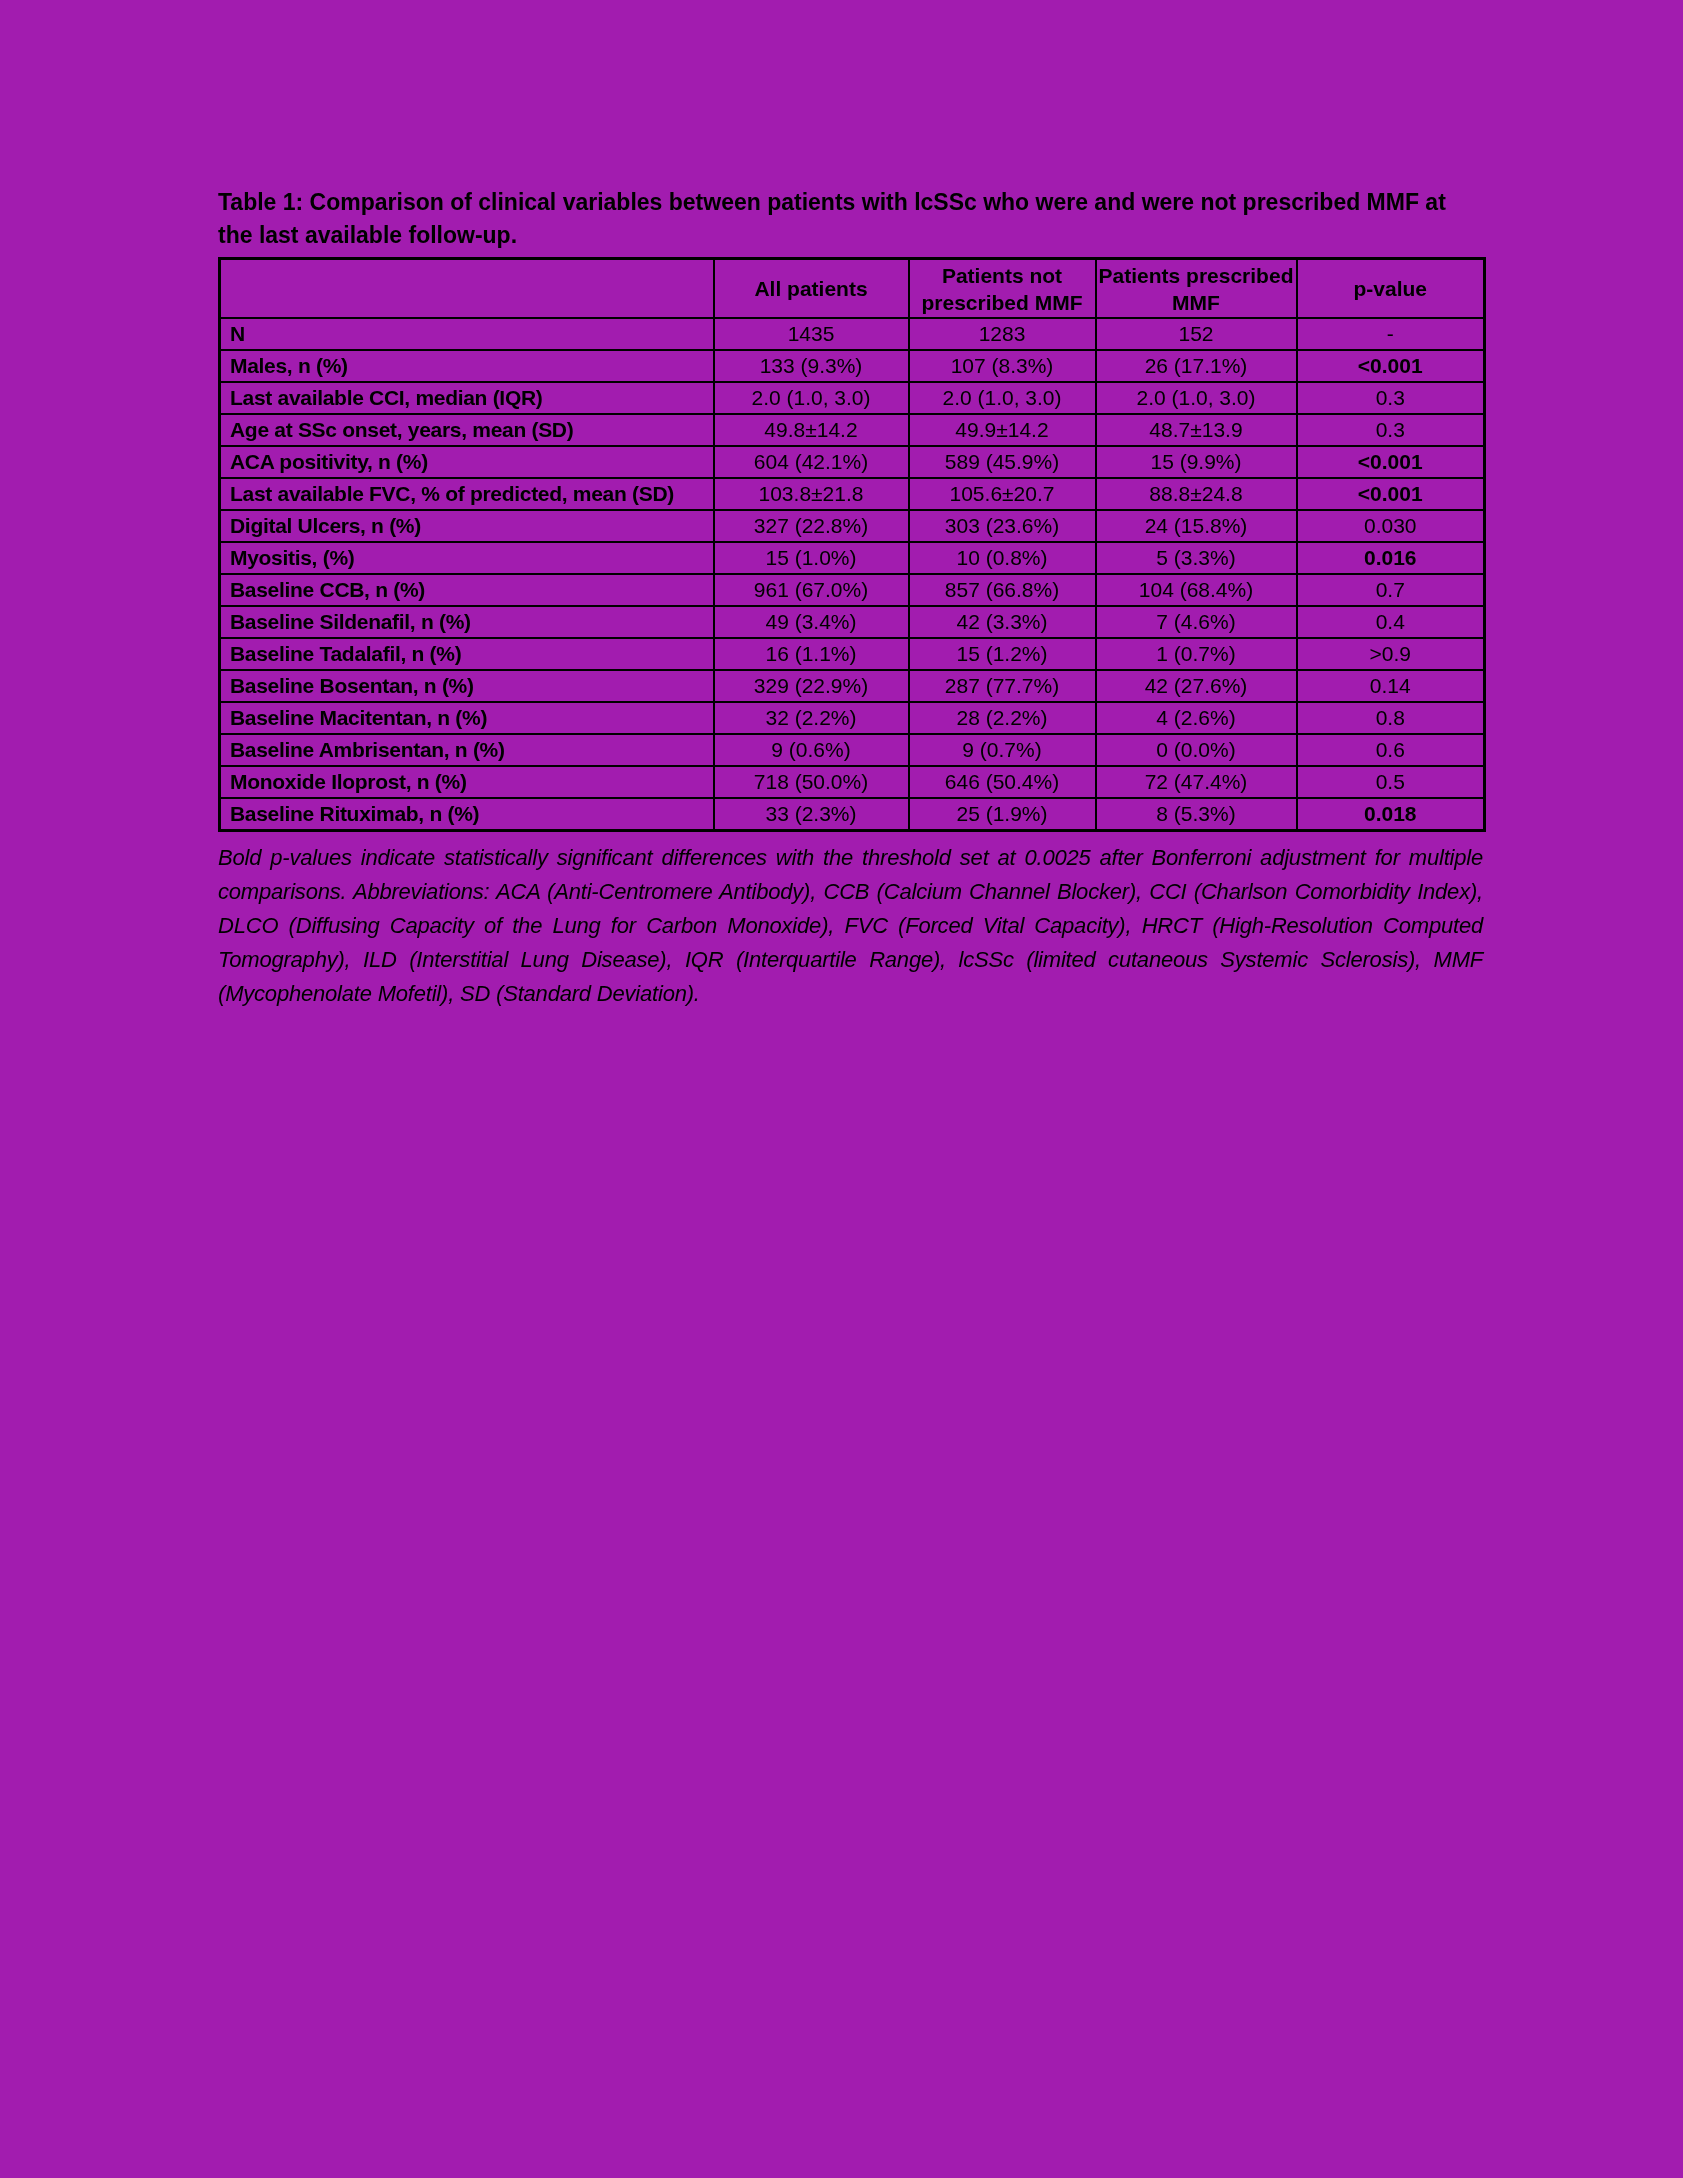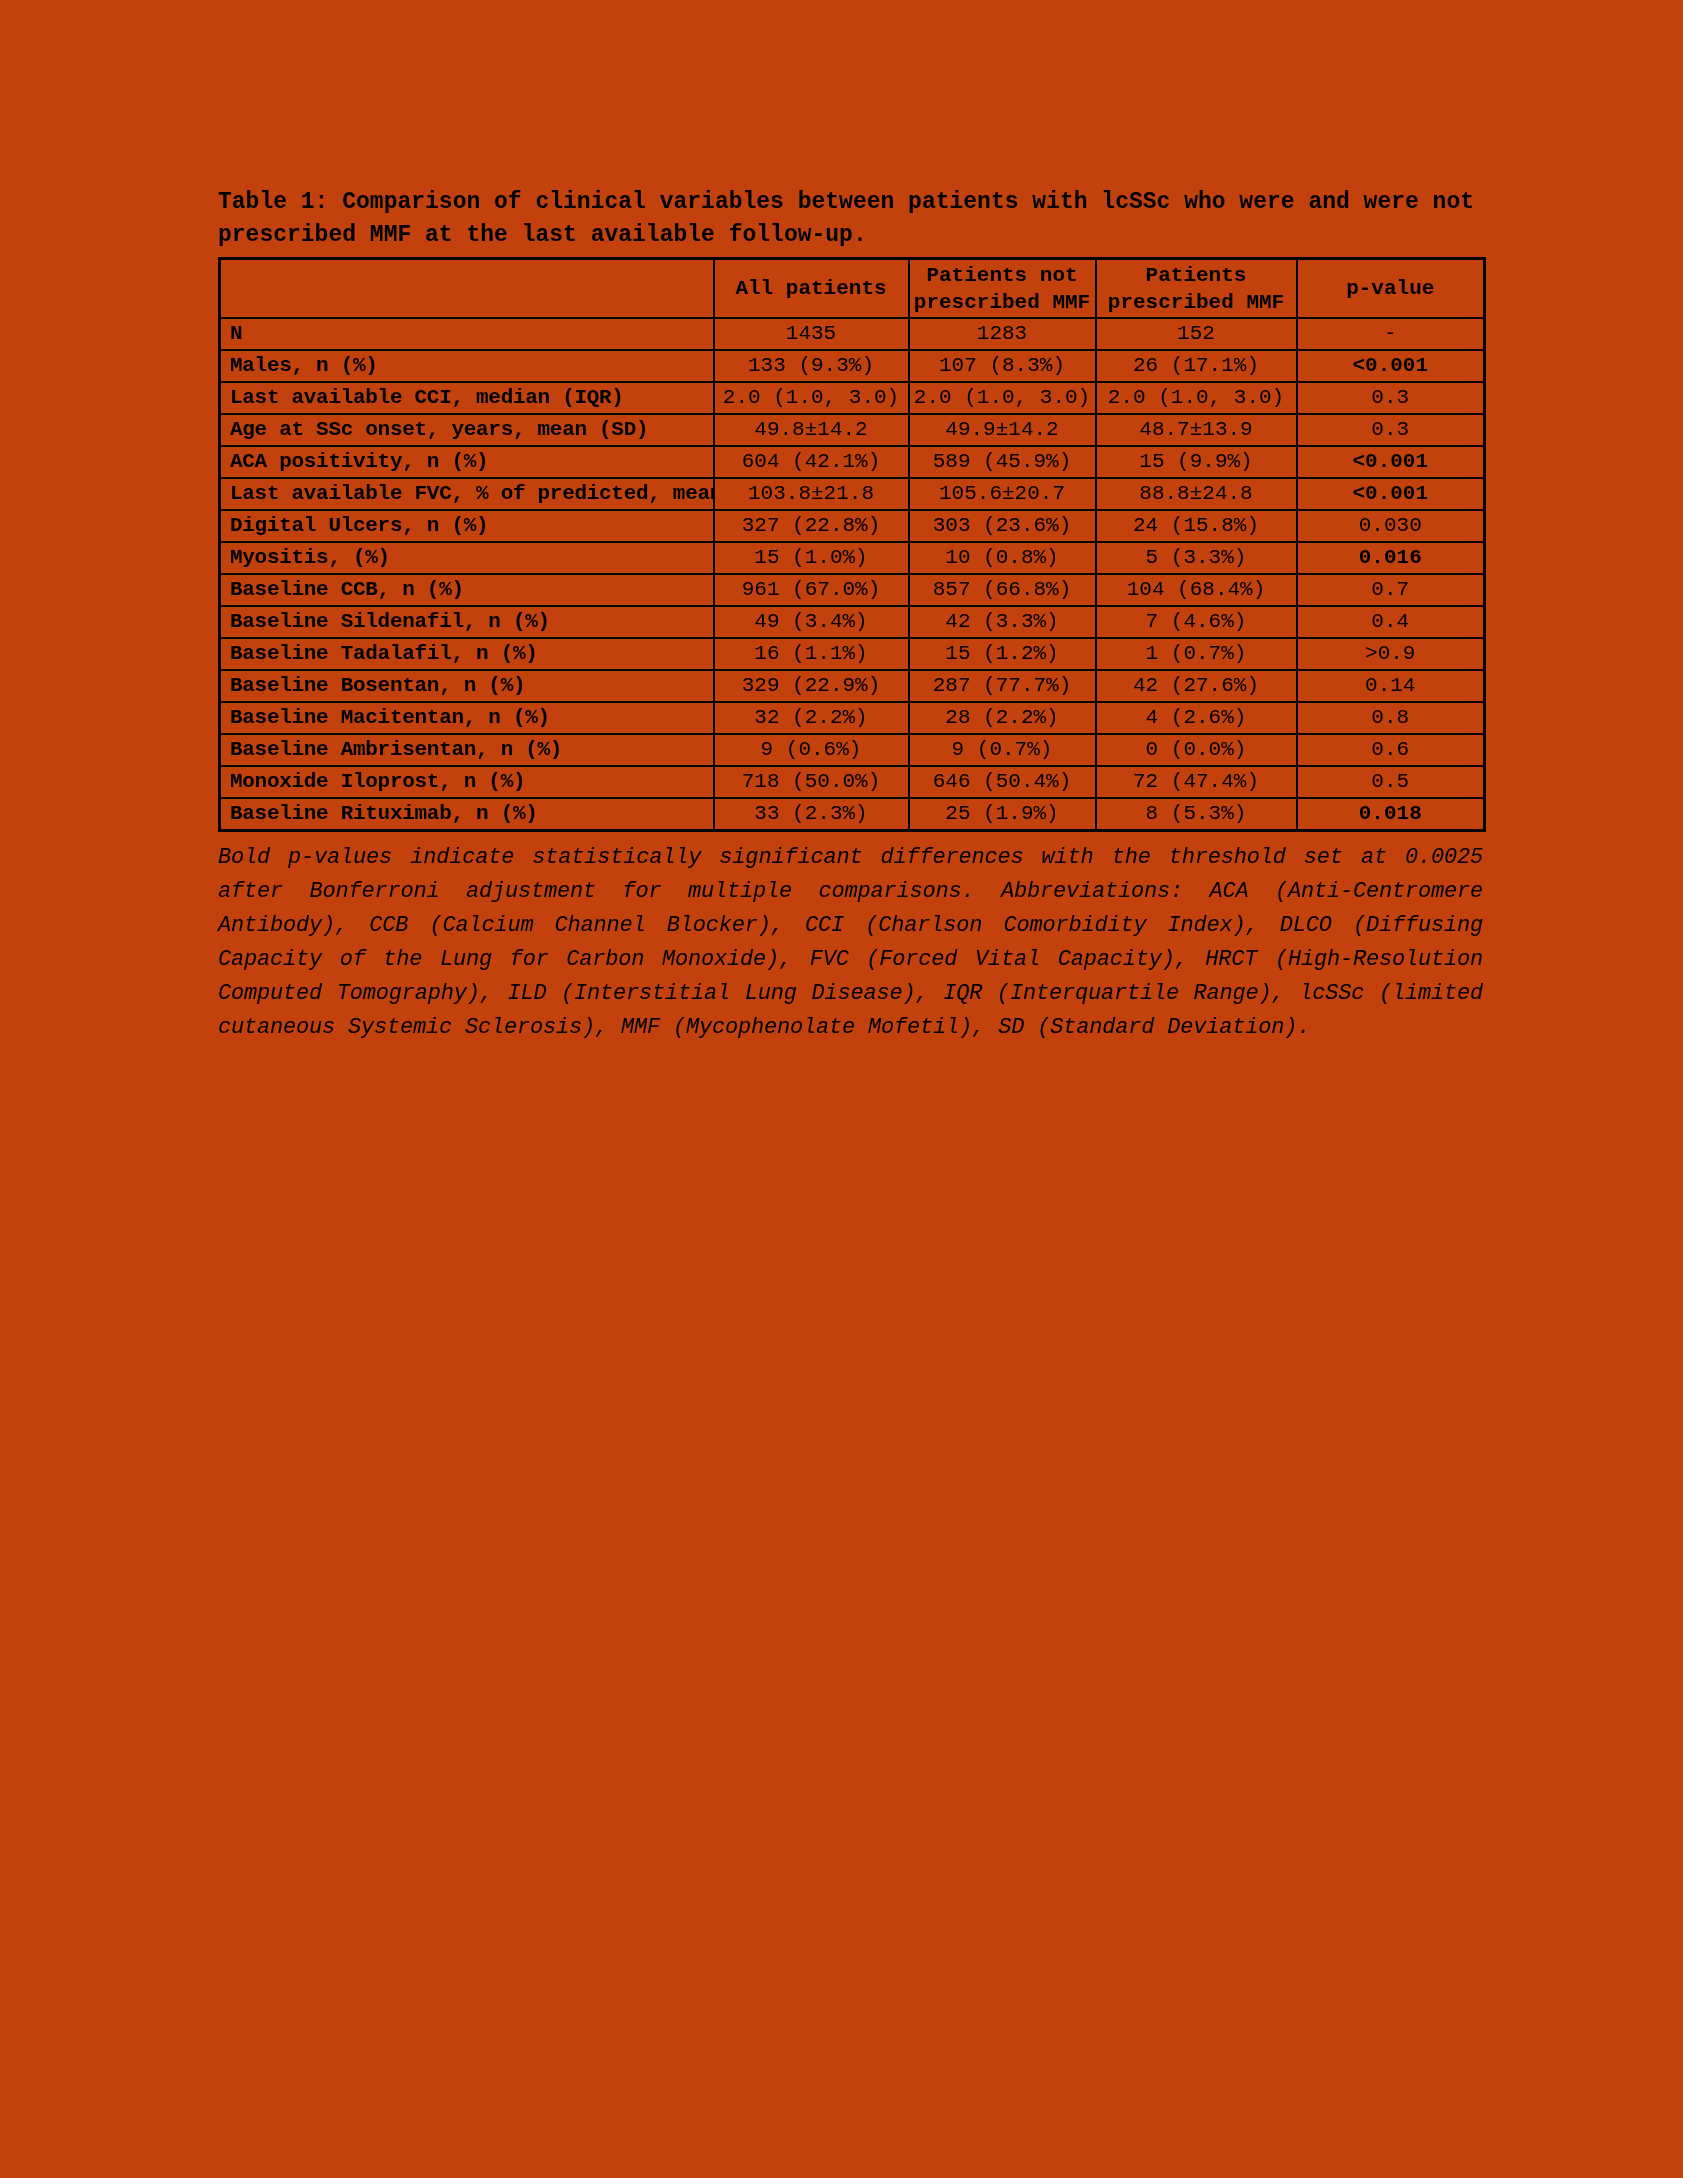--- a/index.html
+++ b/index.html
@@ -1,21 +1,21 @@
 <!DOCTYPE html>
 <html><head>
 <meta charset="utf-8">
 <style>
   html, body { margin: 0; padding: 0; background: #e8e8e8; }
   .page {
     position: relative;
     width: 1683px;
     height: 2178px;
-    background: #c2410c;
-    font-family: Liberation Mono, monospace;
+    background: #a21caf;
+    font-family: Liberation Sans, sans-serif;
     color: #000000;
     overflow: hidden;
   }
   .content {
     position: absolute;
     left: 218px;
     top: 186px;
     width: 1265px;
   }
   .doc-title {

